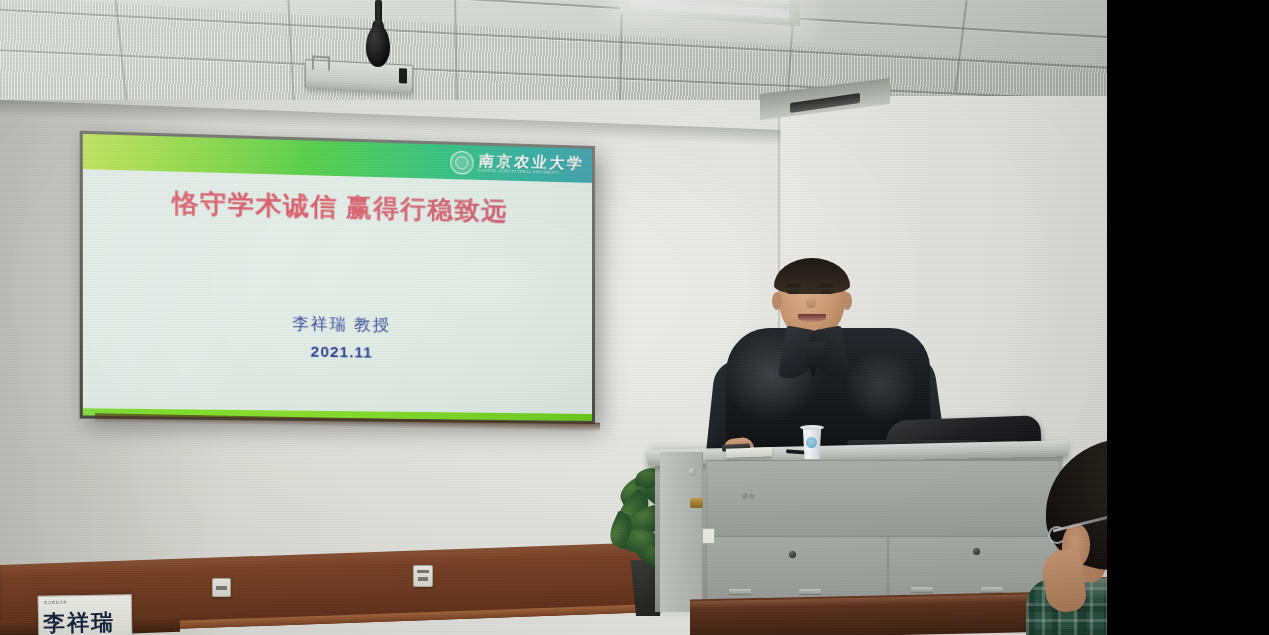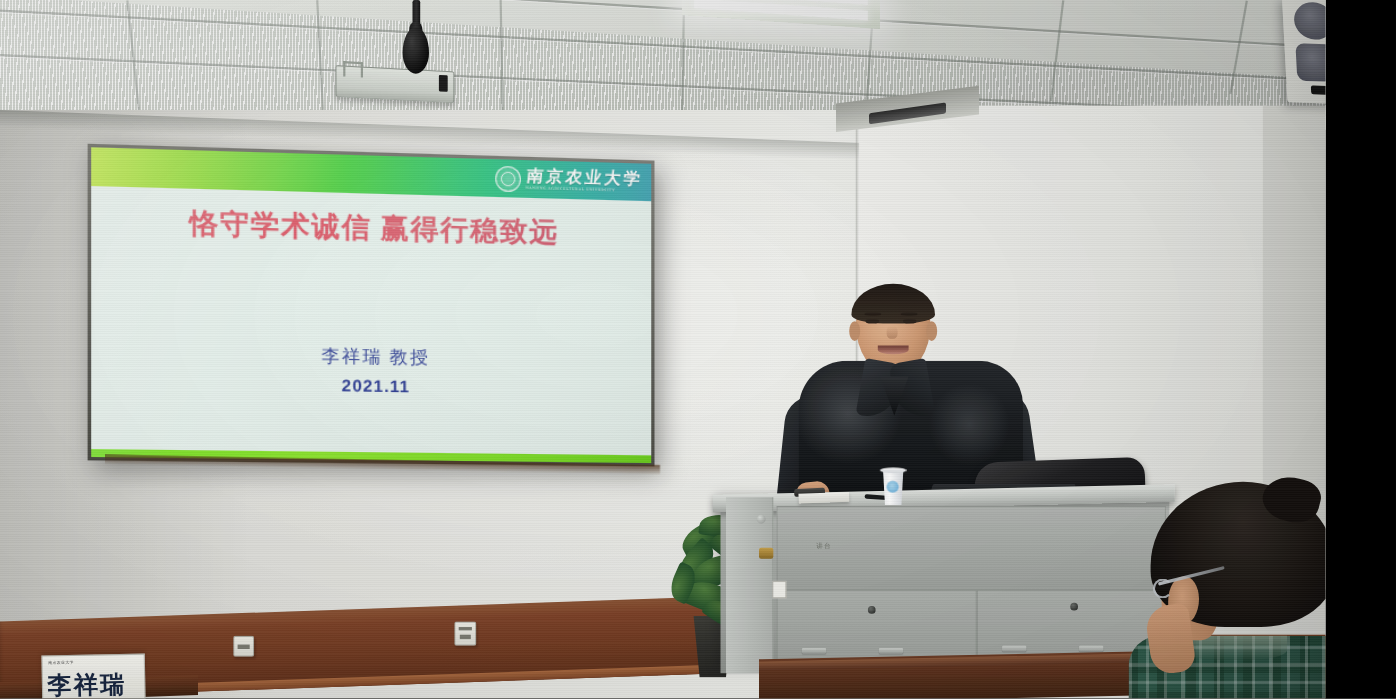--- a/index.html
+++ b/index.html
@@ -1,21 +1,21 @@
 <!DOCTYPE html>
 <html><head>
 <meta charset="utf-8">
 <title>Lecture Hall Photo</title>
 <style>
   html,body{margin:0;padding:0;background:#000;}
   body{font-family:"Liberation Sans", sans-serif;}
 
   #scene{
     position:relative;
-    width:1205px;height:635px;
+    width:1107px;height:635px;
     overflow:hidden;
     background:#cfcfcb;
   }
 
   
   .ceiling{
     position:absolute;left:0;top:0;width:1269px;height:118px;
     background:
       linear-gradient(to bottom, #e9ece6 0%, #e2e5df 55%, #d7dad3 100%);
     overflow:hidden;

